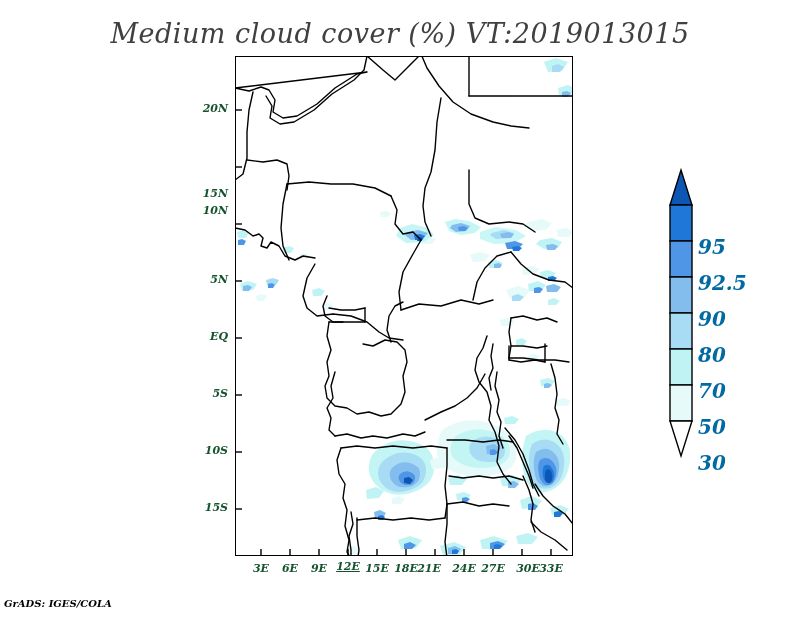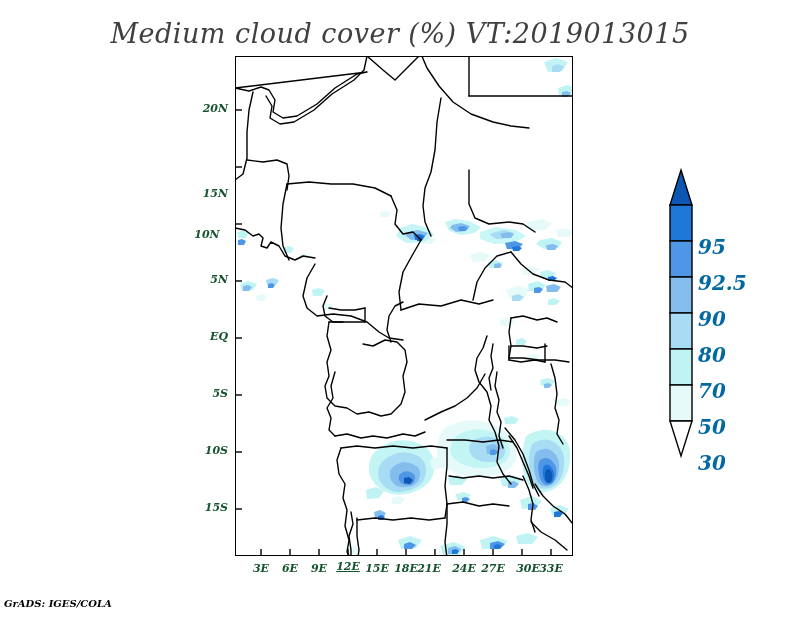--- a/index.html
+++ b/index.html
@@ -272,21 +272,21 @@
         <rect x="670" y="277" width="22" height="36" fill="#82bdee" stroke="#000000" stroke-width="1.4"></rect>
         <rect x="670" y="313" width="22" height="36" fill="#a8dcf4" stroke="#000000" stroke-width="1.4"></rect>
         <rect x="670" y="349" width="22" height="36" fill="#c0f4f4" stroke="#000000" stroke-width="1.4"></rect>
         <rect x="670" y="385" width="22" height="36" fill="#e6fafa" stroke="#000000" stroke-width="1.4"></rect>
         <polygon points="670,421 692,421 681,456" fill="#ffffff" stroke="#000000" stroke-width="1.4"></polygon>
       </g>
     </svg>
 
     <div class="axis-label ylab" style="left:186px;top:102px;width:42px;">20N</div>
     <div class="axis-label ylab" style="left:186px;top:159px;width:42px;margin-top:28px;">15N</div>
-    <div class="axis-label ylab" style="left:186px;top:228px;width:42px;text-align:center;">10N</div>
+    <div class="axis-label ylab" style="left:186px;top:204px;width:42px;">10N</div>
     <div class="axis-label ylab" style="left:186px;top:273px;width:42px;">5N</div>
     <div class="axis-label ylab" style="left:186px;top:330px;width:42px;">EQ</div>
     <div class="axis-label ylab" style="left:186px;top:387px;width:42px;">5S</div>
     <div class="axis-label ylab" style="left:186px;top:444px;width:42px;">10S</div>
     <div class="axis-label ylab" style="left:186px;top:501px;width:42px;">15S</div>
 
     <div class="axis-label xlab" style="left:241px;top:562px;width:40px;">3E</div>
     <div class="axis-label xlab" style="left:270px;top:562px;width:40px;">6E</div>
     <div class="axis-label xlab" style="left:299px;top:562px;width:40px;">9E</div>
     <div class="axis-label xlab" style="left:328px;top:560px;width:40px;text-decoration:underline;">12E</div>

